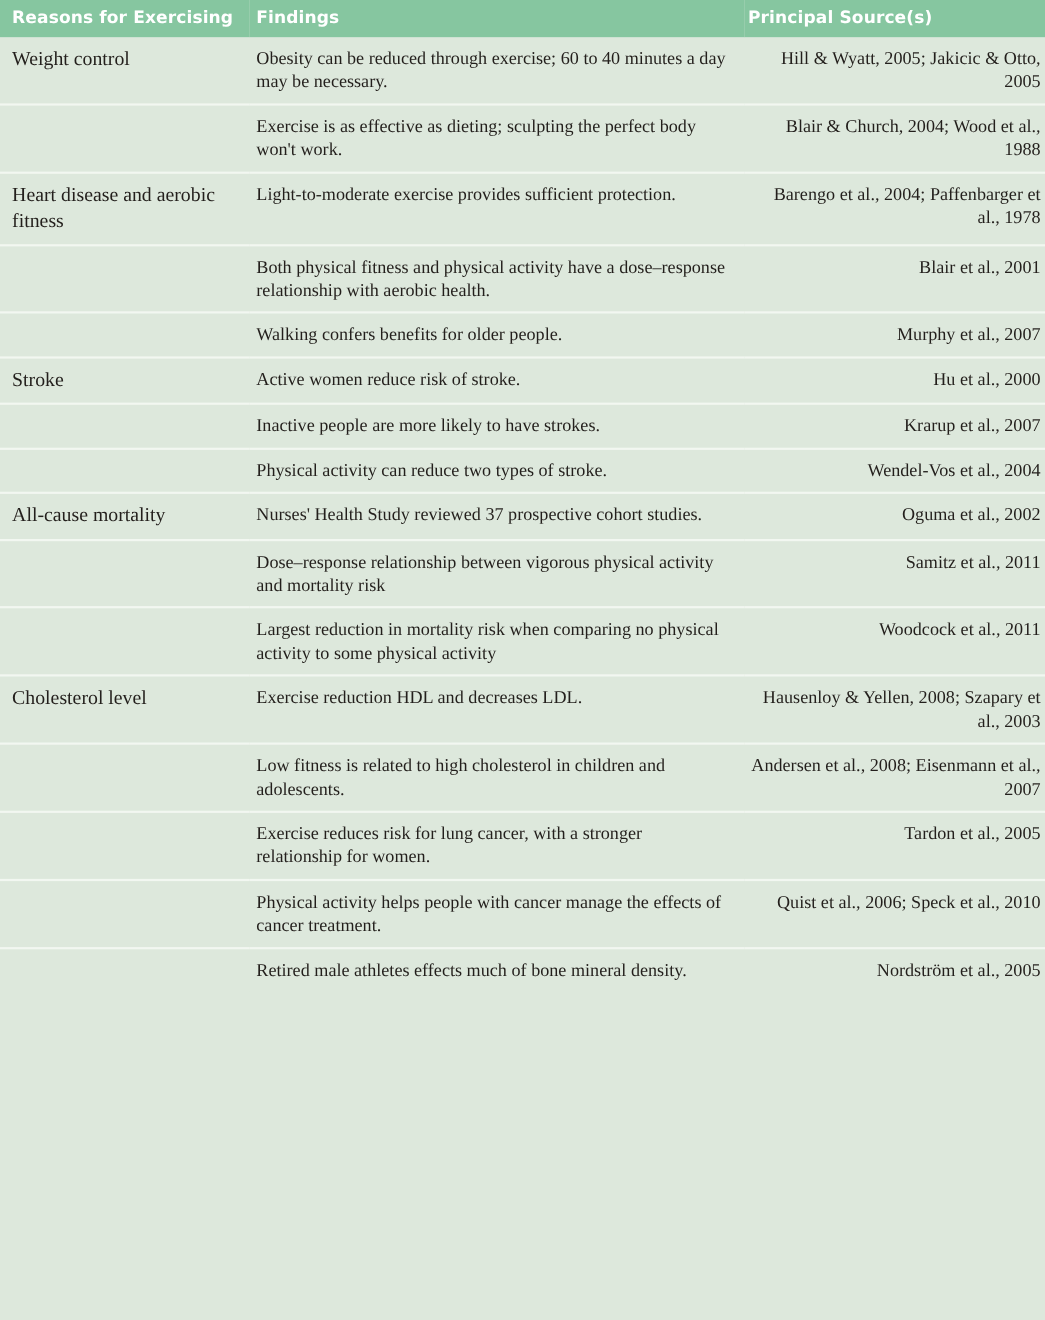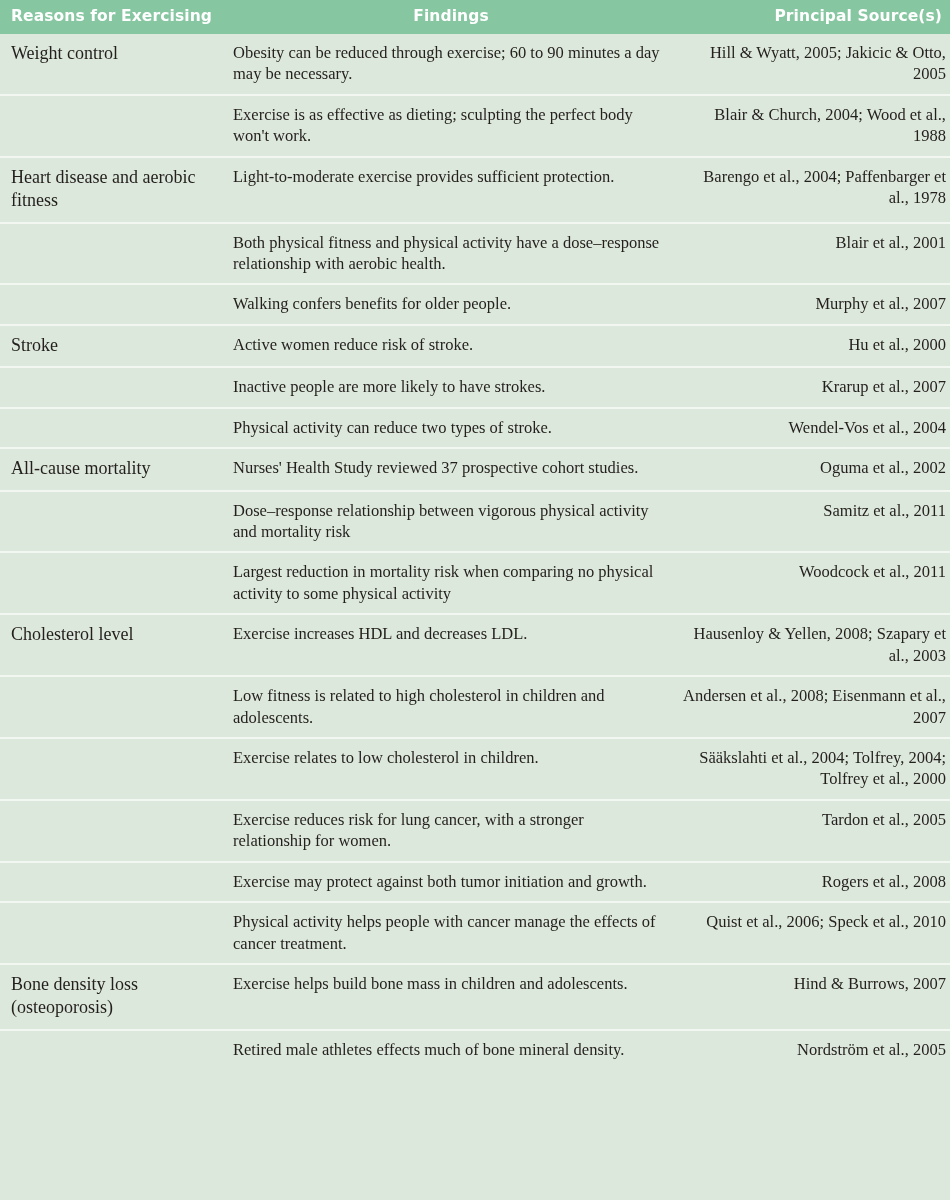--- a/index.html
+++ b/index.html
@@ -38,22 +38,22 @@
     font-family: "DejaVu Sans", "Liberation Sans", sans-serif;
     font-weight: bold;
     font-size: 15.5px;
     letter-spacing: 0.1px;
     padding: 7px 8px 9px 0;
     height: 30px;
     box-sizing: border-box;
     margin-left: 36px;
   }
   th.col-reason   { width: 227px; padding-left: 11px; }
-  th.col-finding  { width: 450px; padding-left: 6px; text-align: center; }
-  th.col-source   { width: 273px; padding-left: 3px; text-align: right; }
+  th.col-finding  { width: 450px; padding-left: 6px; }
+  th.col-source   { width: 273px; padding-left: 3px; }
 
   
   tbody tr.data-row {
     background: #dde8dc;
   }
   tbody tr.data-row + tr.data-row td {
     border-top: 2px solid #f2f7f1;
   }
   tbody td {
     vertical-align: top;
@@ -77,21 +77,21 @@
     <thead>
       <tr class="header-row">
         <th class="col-reason">Reasons for Exercising</th>
         <th class="col-finding">Findings</th>
         <th class="col-source">Principal Source(s)</th>
       </tr>
     </thead>
     <tbody id="table-body">
         <tr class="data-row">
           <td class="cell-reason">Weight control</td>
-          <td class="cell-finding">Obesity can be reduced through exercise; 60 to 90 minutes a day may be necessary.</td>
+          <td class="cell-finding">Obesity can be reduced through exercise; 60 to 40 minutes a day may be necessary.</td>
           <td class="cell-source">Hill &amp; Wyatt, 2005; Jakicic &amp; Otto, 2005</td>
         </tr>
         <tr class="data-row">
           <td class="cell-reason empty-cell"></td>
           <td class="cell-finding">Exercise is as effective as dieting; sculpting the perfect body won't work.</td>
           <td class="cell-source">Blair &amp; Church, 2004; Wood et al., 1988</td>
         </tr>
         <tr class="data-row">
           <td class="cell-reason">Heart disease and aerobic fitness</td>
           <td class="cell-finding">Light-to-moderate exercise provides sufficient protection.</td>
@@ -132,52 +132,37 @@
           <td class="cell-finding">Dose–response relationship between vigorous physical activity and mortality risk</td>
           <td class="cell-source">Samitz et al., 2011</td>
         </tr>
         <tr class="data-row">
           <td class="cell-reason empty-cell"></td>
           <td class="cell-finding">Largest reduction in mortality risk when comparing no physical activity to some physical activity</td>
           <td class="cell-source">Woodcock et al., 2011</td>
         </tr>
         <tr class="data-row">
           <td class="cell-reason">Cholesterol level</td>
-          <td class="cell-finding">Exercise increases HDL and decreases LDL.</td>
+          <td class="cell-finding">Exercise reduction HDL and decreases LDL.</td>
           <td class="cell-source">Hausenloy &amp; Yellen, 2008; Szapary et al., 2003</td>
         </tr>
         <tr class="data-row">
           <td class="cell-reason empty-cell"></td>
           <td class="cell-finding">Low fitness is related to high cholesterol in children and adolescents.</td>
           <td class="cell-source">Andersen et al., 2008; Eisenmann et al., 2007</td>
         </tr>
         <tr class="data-row">
           <td class="cell-reason empty-cell"></td>
-          <td class="cell-finding">Exercise relates to low cholesterol in children.</td>
-          <td class="cell-source">Sääkslahti et al., 2004; Tolfrey, 2004; Tolfrey et al., 2000</td>
-        </tr>
-        <tr class="data-row">
-          <td class="cell-reason empty-cell"></td>
           <td class="cell-finding">Exercise reduces risk for lung cancer, with a stronger relationship for women.</td>
           <td class="cell-source">Tardon et al., 2005</td>
         </tr>
         <tr class="data-row">
           <td class="cell-reason empty-cell"></td>
-          <td class="cell-finding">Exercise may protect against both tumor initiation and growth.</td>
-          <td class="cell-source">Rogers et al., 2008</td>
-        </tr>
-        <tr class="data-row">
-          <td class="cell-reason empty-cell"></td>
           <td class="cell-finding">Physical activity helps people with cancer manage the effects of cancer treatment.</td>
           <td class="cell-source">Quist et al., 2006; Speck et al., 2010</td>
-        </tr>
-        <tr class="data-row">
-          <td class="cell-reason">Bone density loss (osteoporosis)</td>
-          <td class="cell-finding">Exercise helps build bone mass in children and adolescents.</td>
-          <td class="cell-source">Hind &amp; Burrows, 2007</td>
         </tr>
         <tr class="data-row">
           <td class="cell-reason empty-cell"></td>
           <td class="cell-finding">Retired male athletes effects much of bone mineral density.</td>
           <td class="cell-source">Nordström et al., 2005</td>
         </tr>
       </tbody>
   </table>
 </div>
 

